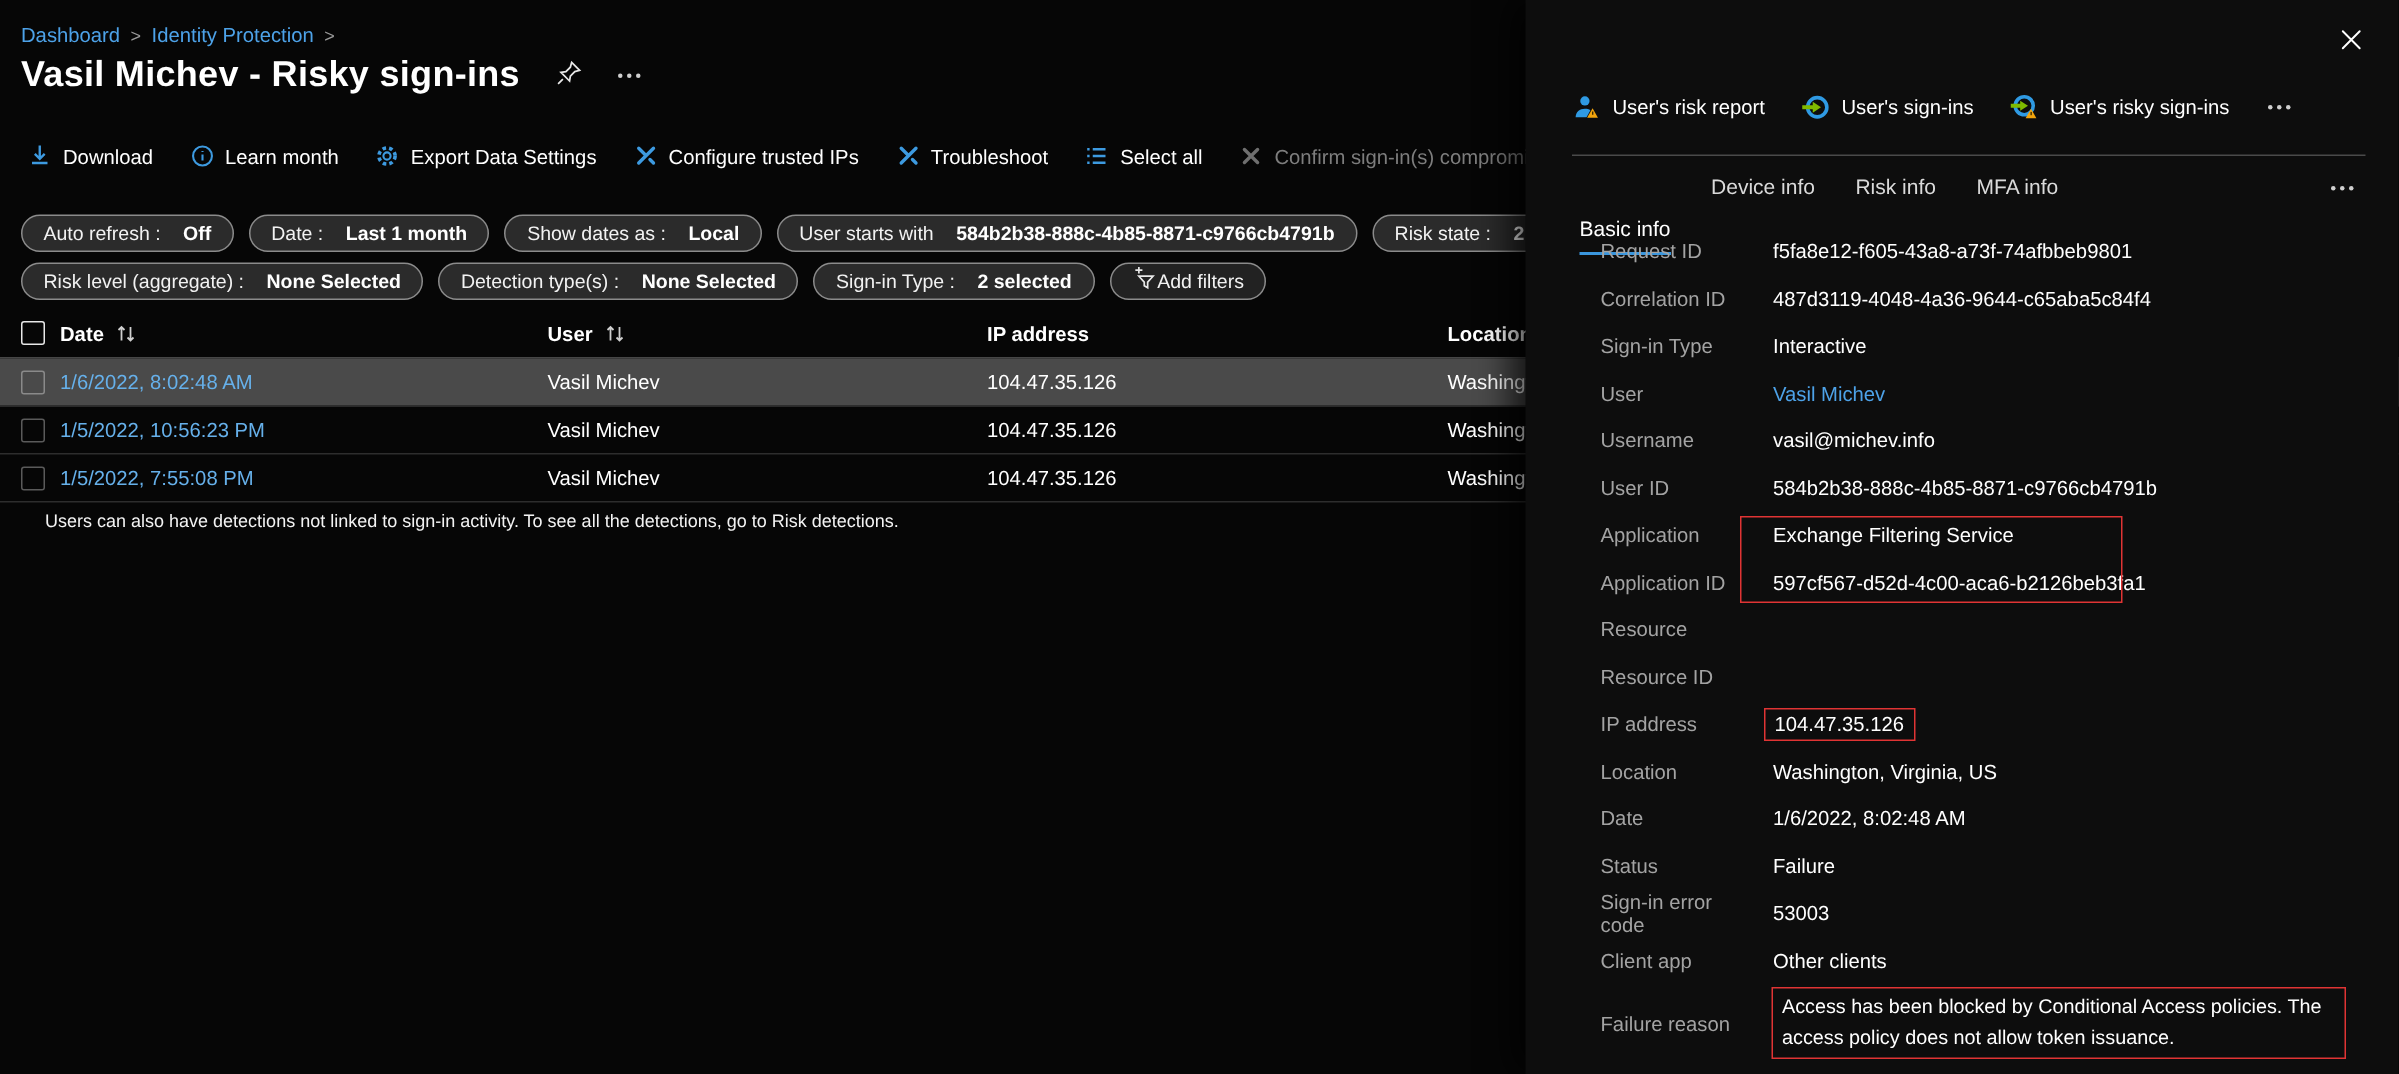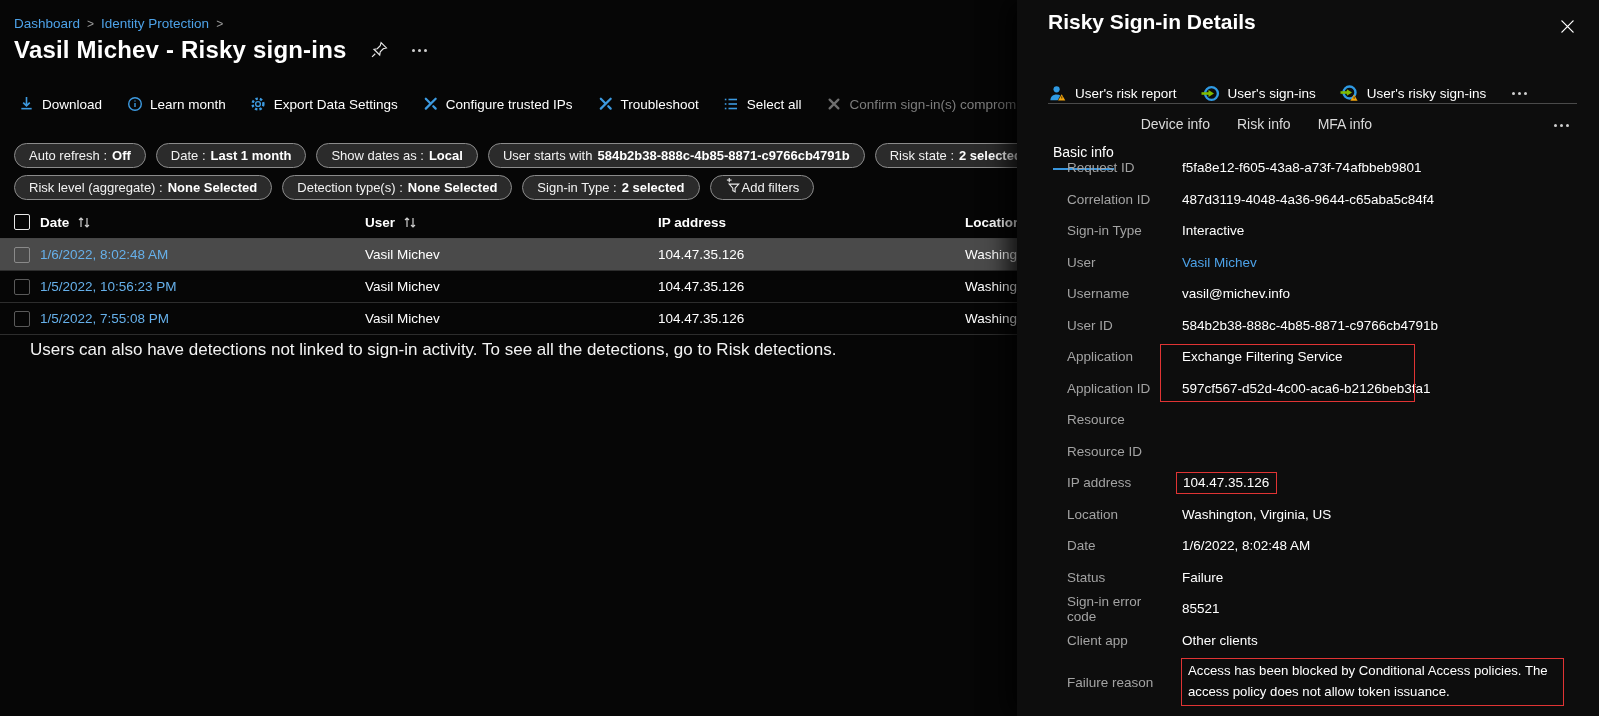--- a/index.html
+++ b/index.html
@@ -16,47 +16,47 @@
 
   .page-title { top:36px; left:14px; font-size:24px; font-weight:700; letter-spacing:.2px; display:flex; align-items:center; gap:18px; }
   .title-icons { display:flex; gap:22px; align-items:center; margin-left:6px; }
 
   .toolbar { top:95px; left:18px; right:0; display:flex; gap:24px; align-items:center; font-size:13.5px; white-space:nowrap; }
   .tb-item { display:flex; align-items:flex-end; gap:7px; cursor:pointer; color:#fff; }
   .tb-item.disabled { color:#7d7d7d; cursor:default; }
   .tb-icon { width:17px; height:17px; display:inline-flex; align-items:center; justify-content:center; flex:0 0 auto; }
 
   .pill-row { left:14px; display:flex; gap:10px; white-space:nowrap; }
-  .pill { height:25px; display:inline-flex; align-items:center; gap:5px; padding:0 14px;
+  .pill { height:25px; display:inline-flex; align-items:center; gap:15px; padding:0 14px;
     background:#2b2b2b; border:1px solid #8b8b8b; border-radius:13px; font-size:13px; color:#f2f2f2; cursor:pointer; }
   .pill b { font-weight:700; color:#fff;text-align:right; }
   .pill.addf { background:#222; gap:0; }
 
   
   .trow { display:grid; grid-template-columns:26px 325px 293px 307px 1fr; align-items:center;
      height:32px; padding-left:14px; font-size:13.5px; border-bottom:1px solid #2d2d2d; white-space:nowrap; }
   .thead { top:206px; left:0; right:0; font-weight:700; border-bottom:1px solid #464646; height:33px; }
   .thead .col { display:flex; gap:8px; align-items:center; cursor:pointer; }
   .tbody { top:239px; left:0; right:0; }
   .trow.selected { background:#4a4a4a; }
   .trow .date a { color:#66b0ea; text-decoration:none; cursor:pointer; }
   .cbx { width:16px; height:16px; border:1.5px solid #e8e8e8; border-radius:2px; background:transparent; cursor:pointer; }
   .cbx.dim { border-color:#5a5a5a; }
   .trow.selected .cbx.dim { border-color:#8a8a8a; }
   .sort-ic { display:inline-flex; }
 
-  .footnote { top:340px; left:30px; font-size:17px; color:#f3f3f3; }
+  .footnote { top:340px; left:30px; font-size:12px; color:#f3f3f3; }
 
   
   .panel { position:absolute; left:1017px; top:0; bottom:0; right:0; background:#0d0d0d;
     box-shadow:-10px 0 22px rgba(0,0,0,.75); z-index:10; }
   .panel-title { top:10px; left:31px; font-size:21px; font-weight:700; }
   .close-btn { top:16px; right:22px; width:20px; height:20px; cursor:pointer; display:flex; align-items:center; justify-content:center; }
 
-  .plinks { top:84px; left:31px; display:flex; gap:24px; align-items:center; font-size:13.5px; white-space:nowrap; }
+  .plinks { top:62px; left:31px; display:flex; gap:24px; align-items:center; font-size:13.5px; white-space:nowrap; }
   .plink { display:flex; gap:8px; align-items:center; cursor:pointer; }
   .plink-ic { width:19px; height:19px; }
   .dots { display:inline-flex; gap:3px; align-items:center; cursor:pointer; padding:4px 2px; }
   .dots i { width:3px; height:3px; border-radius:50%; background:#cfcfcf; display:block; }
 
   .pdivider { top:103px; left:31px; right:22px; height:1px; background:#4a4a4a; }
 
   .ptabs { top:116px; left:36px; display:flex; gap:27px; font-size:14px; color:#dadada; }
   .ptab { padding-bottom:8px; cursor:pointer; }
   .ptab.active { color:#fff; font-weight:400; border-bottom:2px solid #3a96dd;margin-top:28px; }
@@ -280,21 +280,20 @@
       <span>104.47.35.126</span>
       <span>Washington, Virginia, US</span>
     </div>
   </div>
 
   <div class="abs footnote">Users can also have detections not linked to sign-in activity. To see all the detections, go to Risk detections.</div>
 </div>
 
 <div class="panel">
 
-  <div class="abs panel-title">Risky Sign-in Details</div>
 
   <span class="abs close-btn">
     <svg width="15" height="15" viewBox="0 0 16 16" fill="none" stroke="#fff" stroke-width="1.4" stroke-linecap="round">
       <path d="M2 2l12 12M14 2 2 14"></path>
     </svg>
   </span>
 
   <div class="abs plinks">
     <span class="plink">
       <svg class="plink-ic" viewBox="0 0 19 19">
@@ -396,21 +395,21 @@
     <div class="frow">
       <span class="flabel">Date</span>
       <span class="fvalue">1/6/2022, 8:02:48 AM</span>
     </div>
     <div class="frow">
       <span class="flabel">Status</span>
       <span class="fvalue">Failure</span>
     </div>
     <div class="frow">
       <span class="flabel">Sign-in error code</span>
-      <span class="fvalue">85521</span>
+      <span class="fvalue">53003</span>
     </div>
     <div class="frow">
       <span class="flabel">Client app</span>
       <span class="fvalue">Other clients</span>
     </div>
     <div class="frow tall">
       <span class="flabel">Failure reason</span>
       <span class="fvalue reason redbox">Access has been blocked by Conditional Access policies. The access policy does not allow token issuance.</span>
     </div>
   </div>

